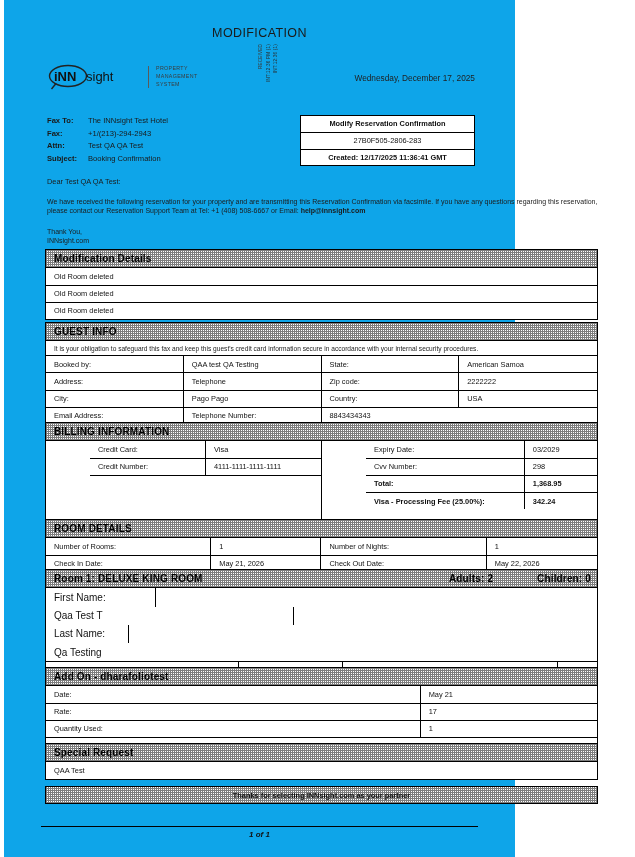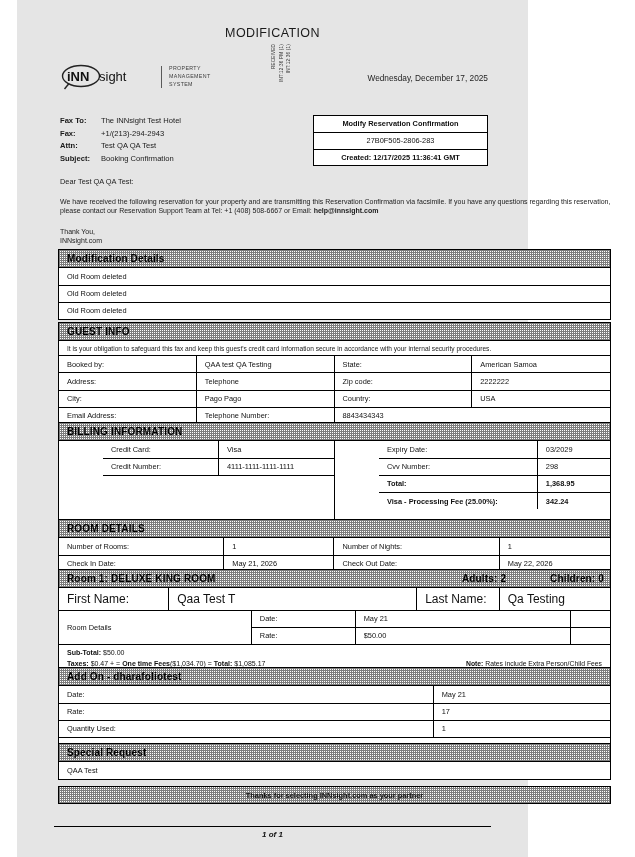--- a/index.html
+++ b/index.html
@@ -10,23 +10,23 @@
   body {
     width: 635px;
     height: 857px;
     font-family: "Liberation Sans", sans-serif;
     color: #111;
     position: relative;
     overflow: hidden;
   }
   .page {
     position: absolute;
-    left: 17px; top: 0;
+    left: 4px; top: 0;
     width: 511px; height: 857px;
-    background: #e5e5e5;
+    background: #0ea5e9;
   }
 
   
   .doc-title {
     position: absolute;
     top: 26px; left: 0; right: 0;
     text-align: center;
     font-size: 12.5px;
     letter-spacing: .4px;
     color: #1a1a1a;
@@ -200,21 +200,21 @@
   .rd-sub {
     display: flex;
     border-bottom: 1.1px solid #000;
     font-size: 7.4px;
   }
   .rd-sub:last-child { border-bottom: none; }
   .rd-sub .c { padding: 3.6px 0 3.6px 8px; display:flex; align-items:center; box-sizing:border-box; }
   .rd-sub .br { border-right: 1.1px solid #000; }
 
   
-  .room-name-row { display:flex; border-bottom: 1.1px solid #000; font-size: 12px; }
+  .room-name-row { display:flex; border-bottom: 1.1px solid #000; font-size: 10px; flex-direction: column; }
   .room-name-row .c { padding: 3.6px 0 3.6px 8px; display:flex; align-items:center; box-sizing:border-box; }
   .room-name-row .br { border-right: 1.1px solid #000; }
 
   .room-detail-row { display: flex; border-bottom: 1.1px solid #000; }
   .rdl {
     width: 35%;
     border-right: 1.1px solid #000;
     font-size: 7.4px;
     display: flex; align-items: center;
     padding-left: 8px;

